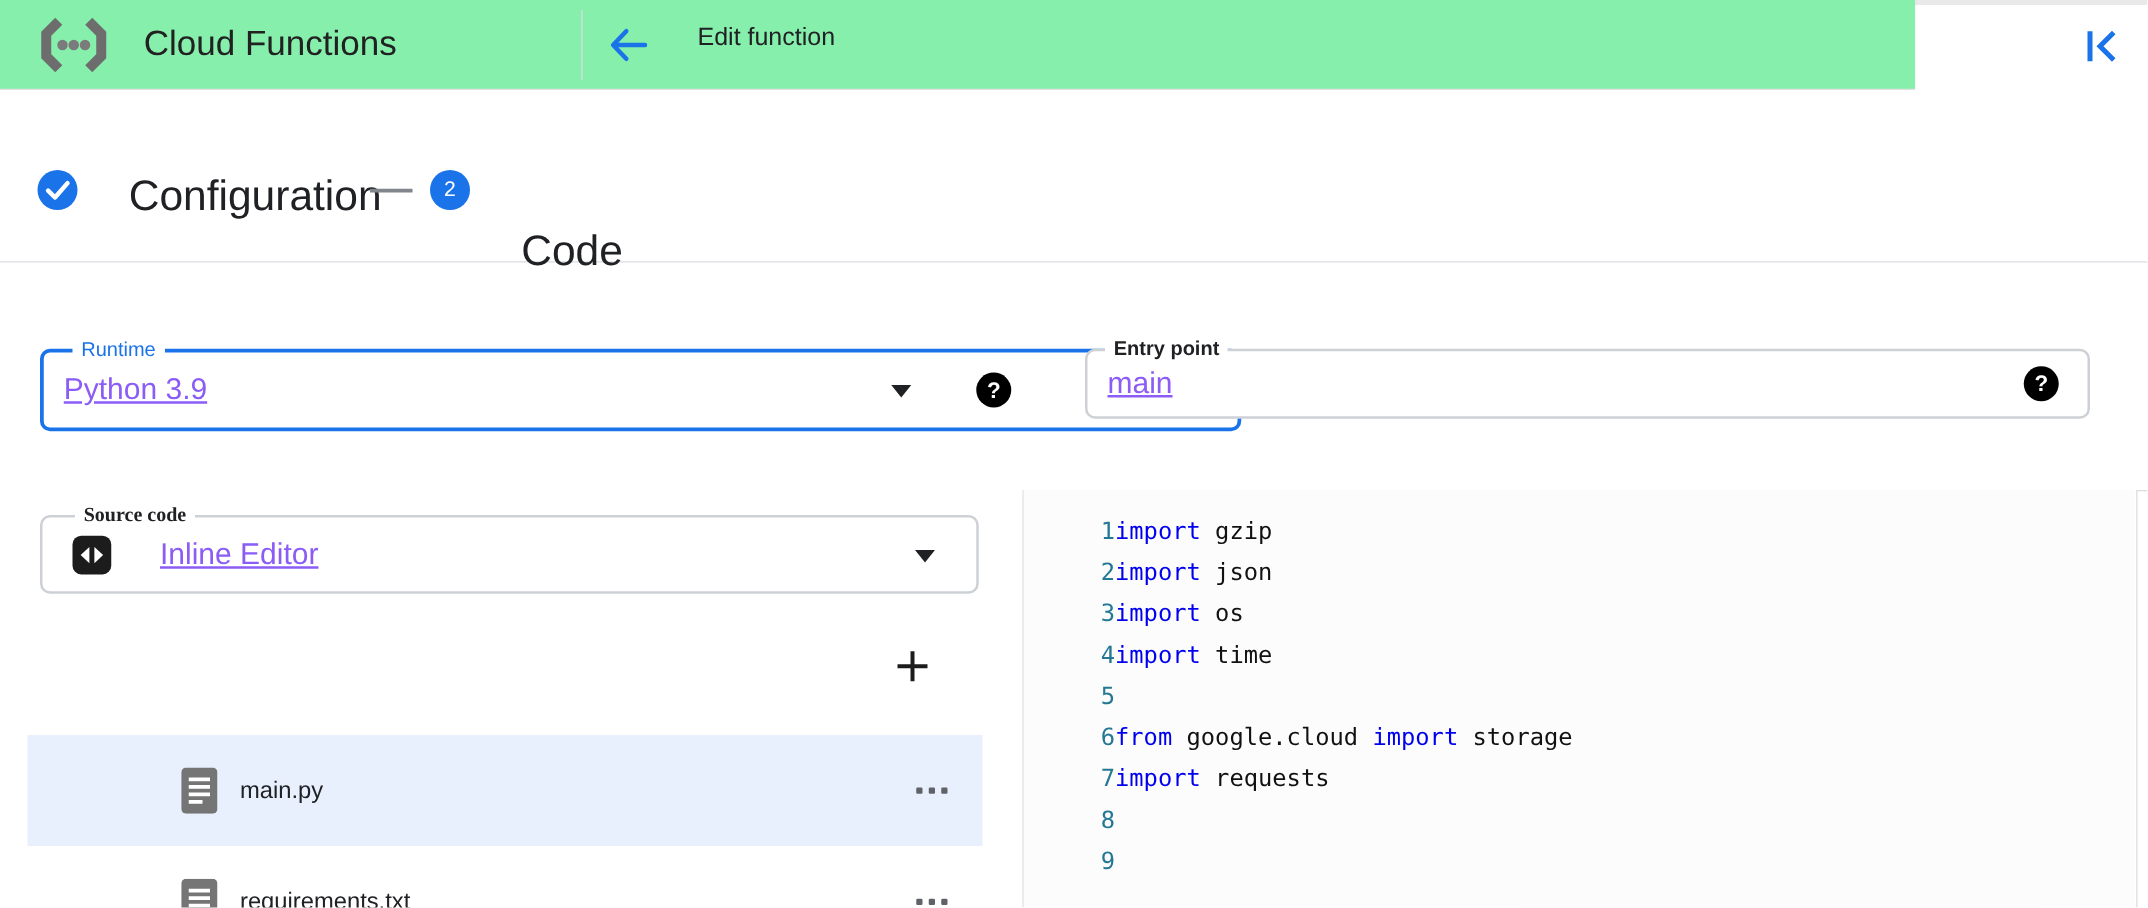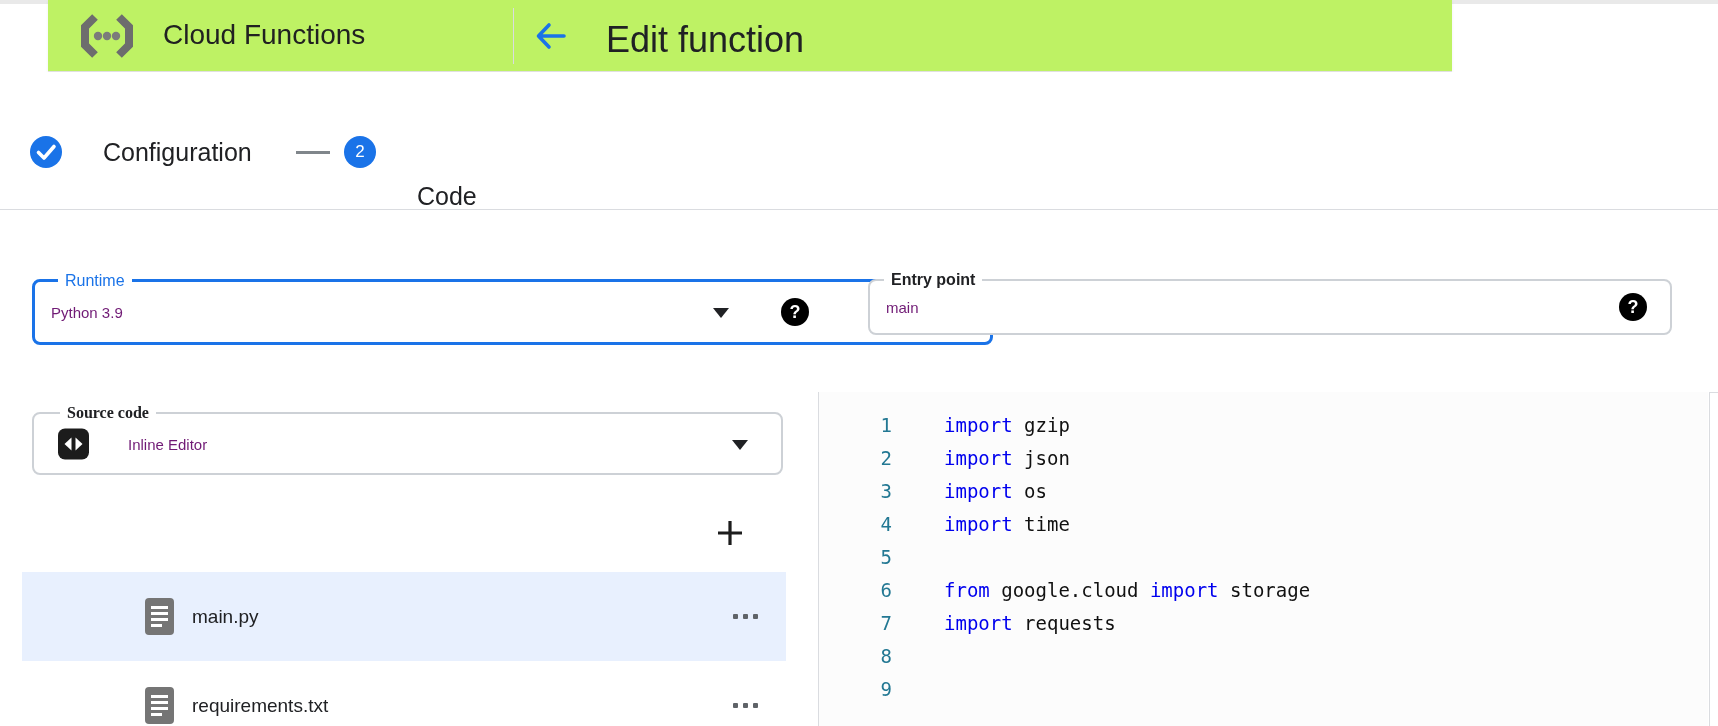--- a/index.html
+++ b/index.html
@@ -4,48 +4,48 @@
 <style>
   * { margin:0; padding:0; box-sizing:border-box; }
   html,body { width:1718px; height:726px; overflow:hidden; background:#fff;
     font-family:"Liberation Sans", sans-serif; color:#202124; }
   .page { position:relative; width:1718px; height:726px; background:#fff; }
 
   
   .top-strip { position:absolute; left:0; top:0; width:1718px; height:4px; background:#e9e9e9; }
 
   
-  .header { position:absolute; left:0; top:0; width:1404px; height:72px; background:#bef264;
-    border-bottom:1px solid #e0e0e0; box-shadow:0 1px 3px rgba(0,0,0,.06);margin-left:48px; }
+  .header { position:absolute; left:0; top:0; width:1532px; height:72px; background:#86efac;
+    border-bottom:1px solid #e0e0e0; box-shadow:0 1px 3px rgba(0,0,0,.06); }
   .logo { position:absolute; left:30px; top:13px; }
   .app-title { position:absolute; left:115px; top:19px; font-size:28px; color:#212121; white-space:nowrap; }
   .header-divider { position:absolute; left:465px; top:8px; width:1px; height:56px; background:#dadce0; }
   .back-btn { position:absolute; left:486px; top:20px; width:34px; height:32px; cursor:pointer; }
-  .page-title { position:absolute; left:558px; top:19px; font-size:36px; color:#202124; white-space:nowrap; }
+  .page-title { position:absolute; left:558px; top:19px; font-size:20px; color:#202124; white-space:nowrap; }
   .collapse-btn { position:absolute; left:1666px; top:22px; width:32px; height:30px; cursor:pointer; }
 
   
   .stepper { position:absolute; left:0; top:72px; width:1718px; height:138px; background:#fff;
     border-bottom:1px solid #dadce0; }
   .step-circle { position:absolute; top:64px; width:32px; height:32px; border-radius:50%;
     background:var(--accent,#1a73e8); display:flex; align-items:center; justify-content:center; }
   .step-circle.c1 { left:30px; }
   .step-circle.c2 { left:344px; }
   .step-num { color:#fff; font-size:17px; font-weight:500; }
-  .step-label { position:absolute; top:66px; font-size:25px; color:#202124; white-space:nowrap; }
+  .step-label { position:absolute; top:66px; font-size:34px; color:#202124; white-space:nowrap; }
   .step-label.l1 { left:103px; }
   .step-label.l2 { left:417px;margin-top:44px; }
   .step-dash { position:absolute; left:296px; top:79px; width:34px; height:3px; background:#80868b; }
 
   
   .field { position:absolute; background:#fff; border-radius:8px; }
   .field-label { position:absolute; top:-11px; background:#fff; padding:0 7px; font-size:16px;
     font-weight:500; white-space:nowrap; line-height:20px; }
   .field-value { position:absolute; left:16px; top:50%; transform:translateY(-50%);
-    font-size:15px; color:#701a75; white-space:nowrap; }
+    font-size:24px; color:#8b5cf6; white-space:nowrap;text-decoration:underline; }
   .runtime-field { left:32px; top:279px; width:961px; height:66px; border:3px solid var(--accent,#1a73e8); }
   .runtime-field .field-label { left:23px; color:var(--accent,#1a73e8); }
   .entry-field { left:868px; top:279px; width:804px; height:56px; border:2px solid #cdd1d6; }
   .entry-field .field-label { left:14px; color:#202124; font-weight:600; }
   .source-field { left:32px; top:412px; width:751px; height:63px; border:2px solid #cdd1d6; }
   .source-field .field-label { left:26px; color:#202124; font-weight:600;font-family:Liberation Serif, serif; }
   .source-field .field-value { left:94px; }
 
   .caret { position:absolute; top:50%; margin-top:-4px; width:0; height:0;
     border-left:8px solid transparent; border-right:8px solid transparent; border-top:10px solid #202124; }
@@ -59,33 +59,33 @@
   .code-box-icon { position:absolute; left:24px; top:50%; transform:translateY(-50%);
     width:31px; height:31px; border-radius:7px; background:#1c1c1c; display:flex;
     align-items:center; justify-content:center; }
 
   
   .add-btn { position:absolute; left:712px; top:515px; width:36px; height:36px; cursor:pointer;
     display:flex; align-items:center; justify-content:center; }
   .file-list { position:absolute; left:22px; top:572px; width:764px; }
   .file-row { position:relative; width:764px; height:89px; display:flex; align-items:center;
     padding:0 26px 0 123px; cursor:pointer; background:#fff; }
-  .file-row.selected { background:var(--selection,#e8f0fe); }
+  .file-row.selected { background:var(--selection,#e8f0fe);margin-top:16px; }
   .file-icon { flex:0 0 auto; margin-right:18px; display:flex; }
   .file-name { flex:1 1 auto; font-size:19px; color:#202124; white-space:nowrap; }
   .dots { display:flex; gap:5px; cursor:pointer; padding:6px 2px; }
   .dots i { width:5px; height:5px; background:#5f6368; border-radius:1px; display:block; }
 
   
   .editor-divider { position:absolute; left:818px; top:392px; width:1px; height:334px; background:#dadce0; }
   .editor { position:absolute; left:819px; top:392px; width:889px; height:334px; background:#fcfcfc;
     padding-top:17px; overflow:hidden; font-family:"DejaVu Sans Mono", monospace; font-size:19px; cursor:text; }
   .code-line { display:flex; height:33px; line-height:33px; white-space:pre; }
   .code-line .ln { width:73px; text-align:right; color:var(--line_number,#237893); flex:0 0 auto; }
-  .code-line .src { margin-left:52px; color:#111; }
+  .code-line .src { color:#111; }
   .code-line .kw { color:var(--keyword,#0000ee); }
 
   .scrollbar { position:absolute; left:1709px; top:392px; width:9px; height:334px; background:#fff;
     border-left:1px solid #dadce0; border-top:1px solid #dadce0; }
 </style>
 </head>
 <body>
 
 <div class="page">
   <div class="top-strip"></div>

